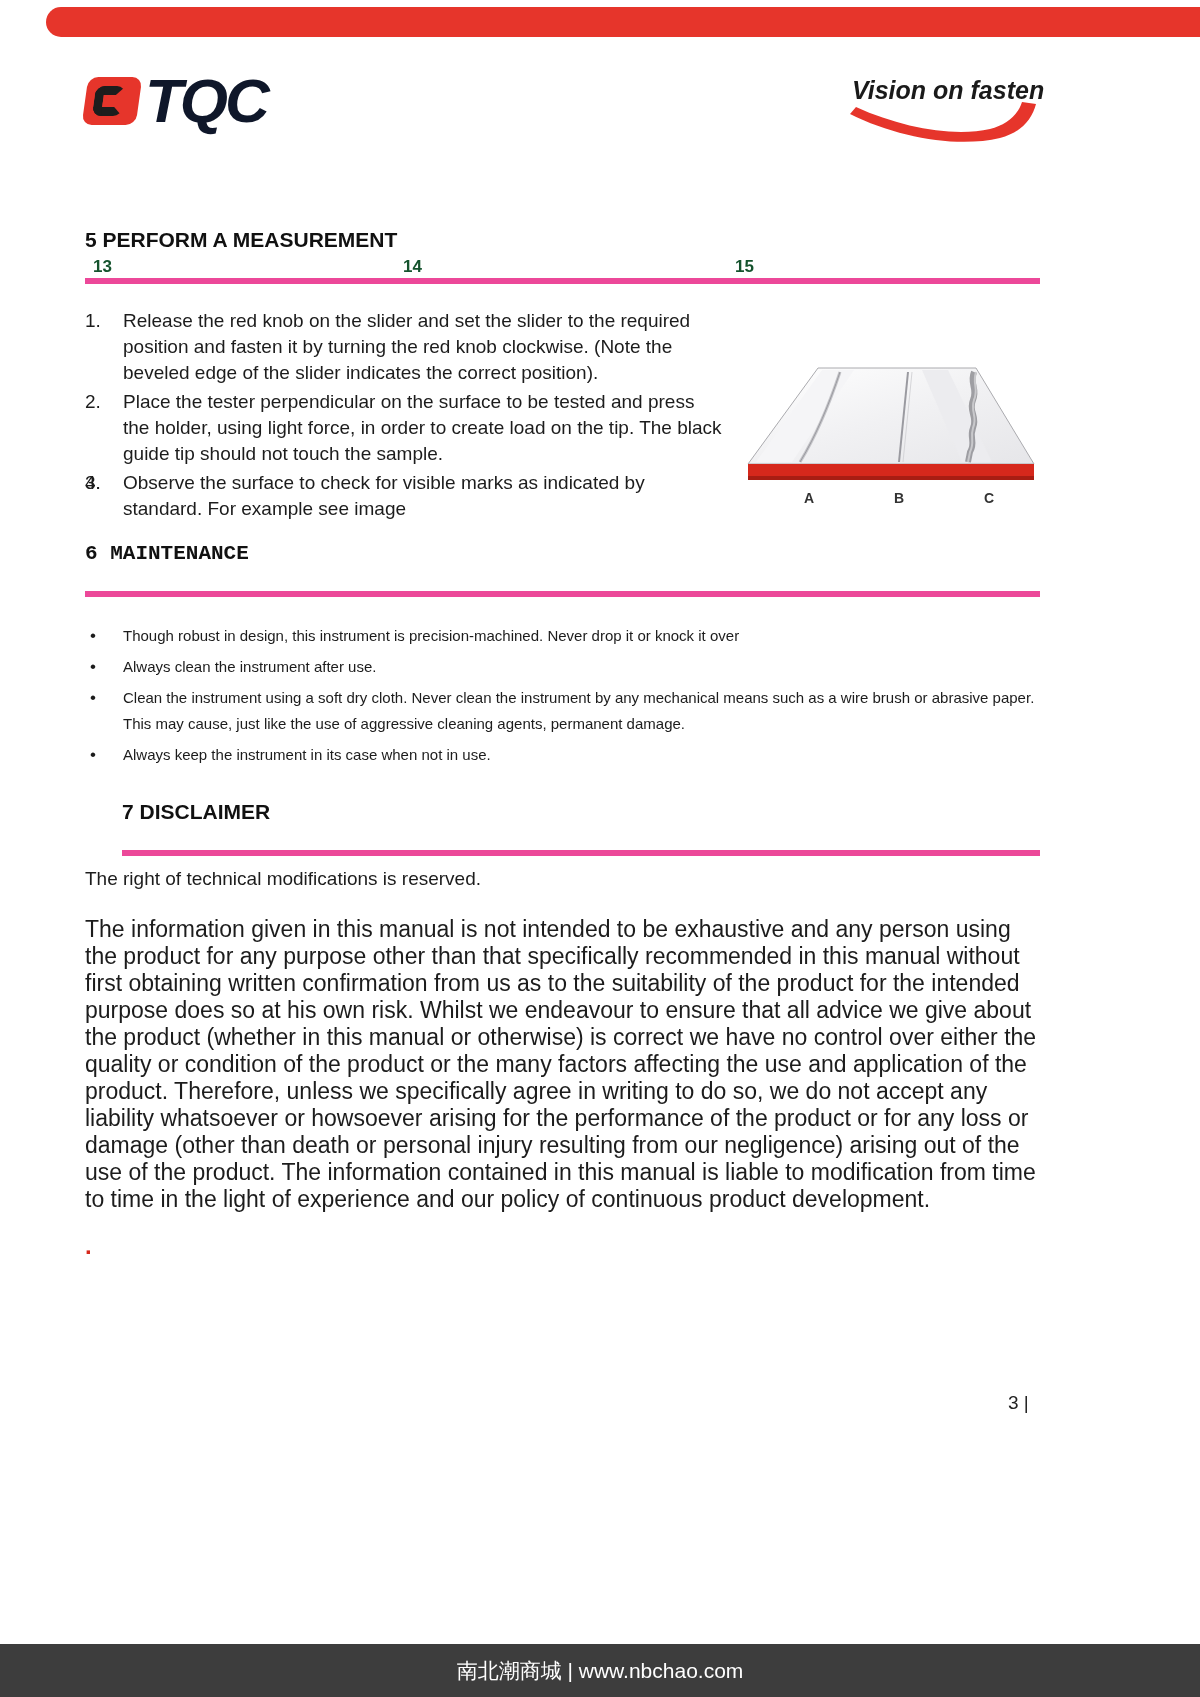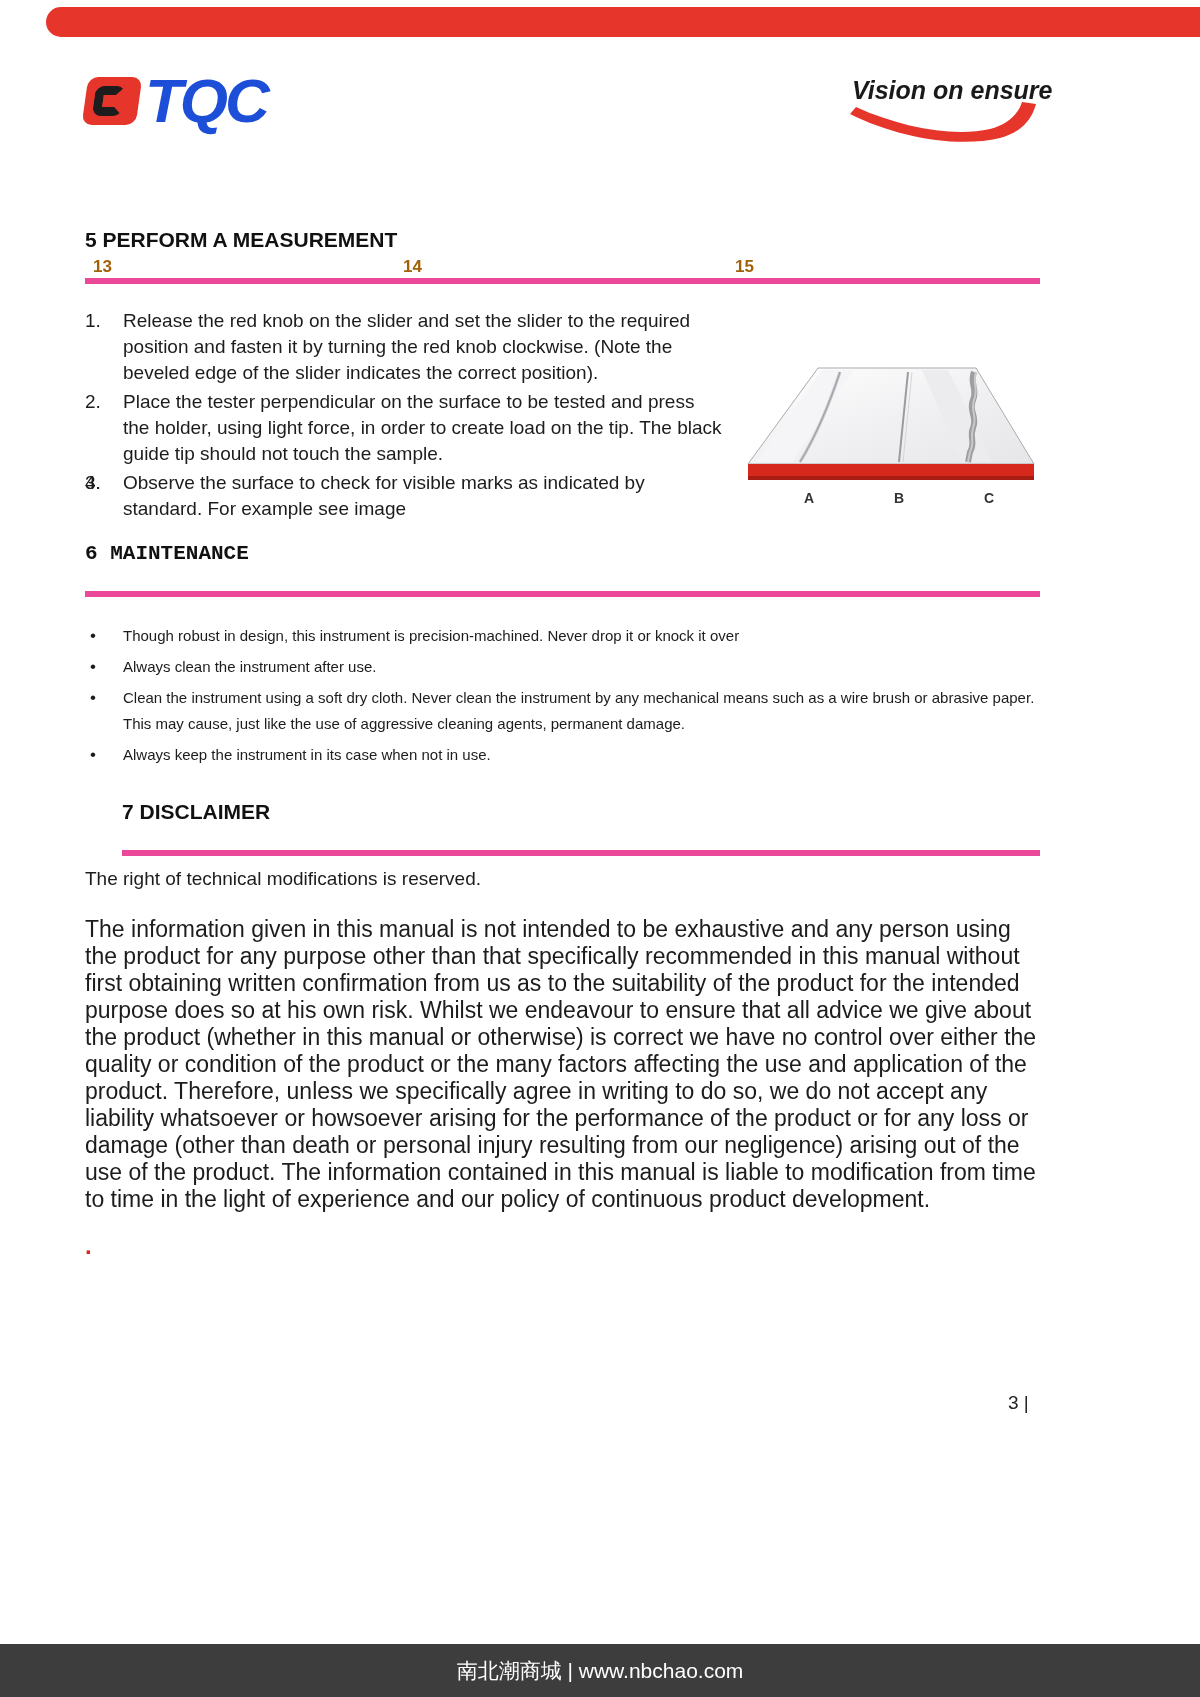--- a/index.html
+++ b/index.html
@@ -29,21 +29,21 @@
     border-radius:10px; position:relative; transform:skewX(-8deg);
   }
   .logo-icon .c-glyph {
     position:absolute; top:9px; left:9px;
     width:30px; height:30px;
     border:9px solid #1d1d1d; border-right-color:transparent;
     border-radius:9px;
   }
   .logo-text {
     font-size:62px; font-weight:bold; font-style:italic;
-    letter-spacing:-3px; color:#1d4ed8; line-height:1;
+    letter-spacing:-3px; color:#0f172a; line-height:1;
   }
 
   
   .tagline {
     position:absolute; top:76px; left:852px; width:220px;
     font-size:25px; font-weight:bold; font-style:italic; color:#1a1a1a;
   }
   .swoosh { position:absolute; top:102px; left:848px; }
 
   
@@ -51,21 +51,21 @@
     position:absolute; top:228px; left:85px; width:955px;
   }
   .section-heading-block {
     position:relative;
     border-bottom:6px solid #ec4899;
     padding-bottom:26px;
   }
   .section-heading {
     font-size:21px; font-weight:bold; color:#111;
   }
-  .fig-num { position:absolute; bottom:1px; font-size:17px; font-weight:bold; color:#a16207; }
+  .fig-num { position:absolute; bottom:1px; font-size:17px; font-weight:bold; color:#14532d; }
   .fig-num.n13 { left:8px; }
   .fig-num.n14 { left:318px; }
   .fig-num.n15 { left:650px; }
 
   .steps { list-style:none; margin-top:24px; padding-left:38px; font-size:19px; line-height:26px; }
   .steps li { position:relative; margin-bottom:3px; }
   .steps .num { position:absolute; left:-38px; top:0; }
 
   
   .figure {
@@ -105,21 +105,21 @@
 
 <div class="top-banner"></div>
 
 <div class="logo">
   <div class="logo-icon">
     <div class="c-glyph"></div>
   </div>
   <div class="logo-text">TQC</div>
 </div>
 
-<div class="tagline">Vision on ensure</div>
+<div class="tagline">Vision on fasten</div>
 <svg class="swoosh" width="195" height="44" viewBox="0 0 195 44">
   <path d="M2,12 C50,36 110,46 152,36 C172,31 184,18 188,2 L174,0 C170,13 158,23 142,27 C106,35 54,26 8,5 Z" fill="#e6352b"></path>
 </svg>
 
 <div class="content">
 
   <div class="section-heading-block">
     <div class="section-heading">5 PERFORM A MEASUREMENT</div>
     <span class="fig-num n13">13</span>
     <span class="fig-num n14">14</span>

